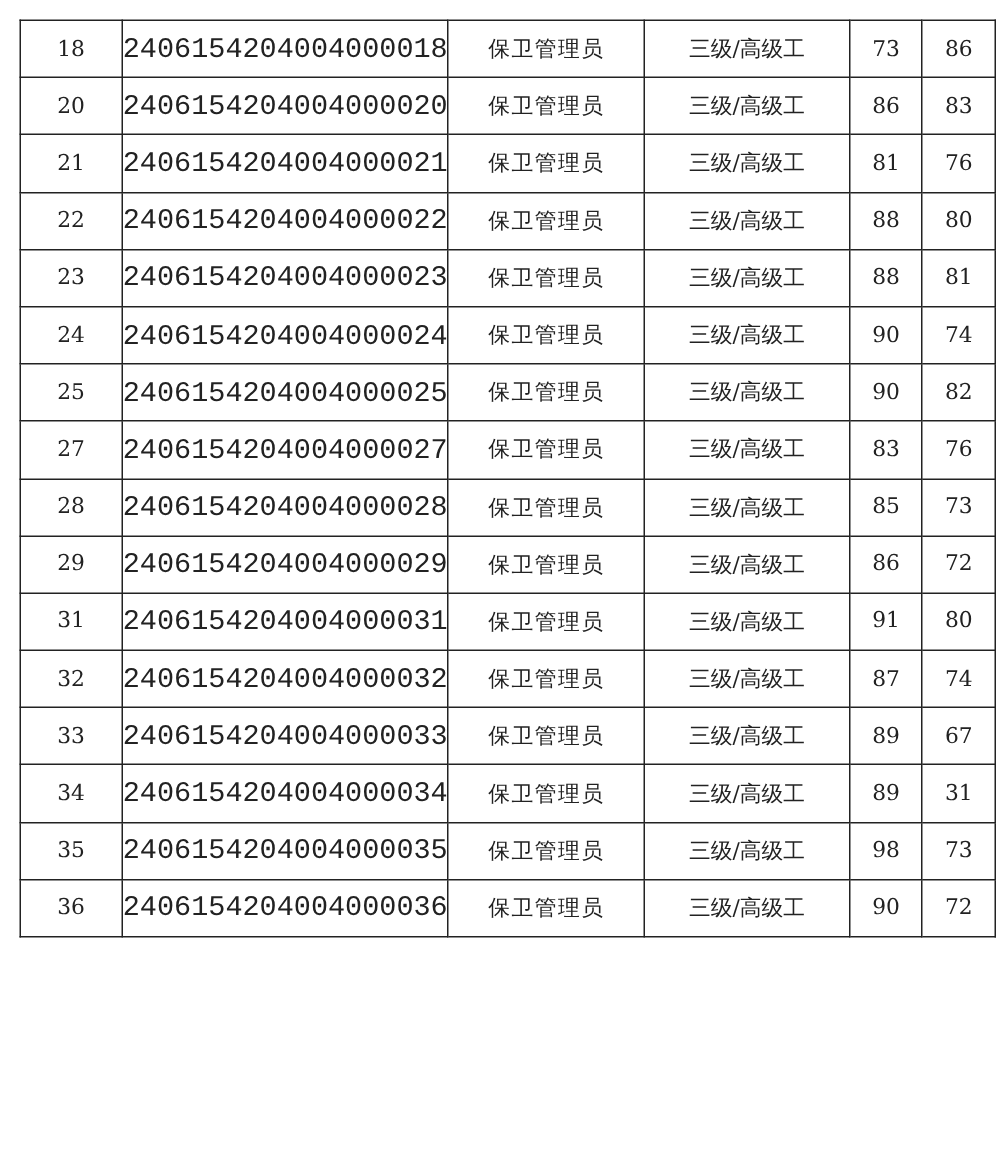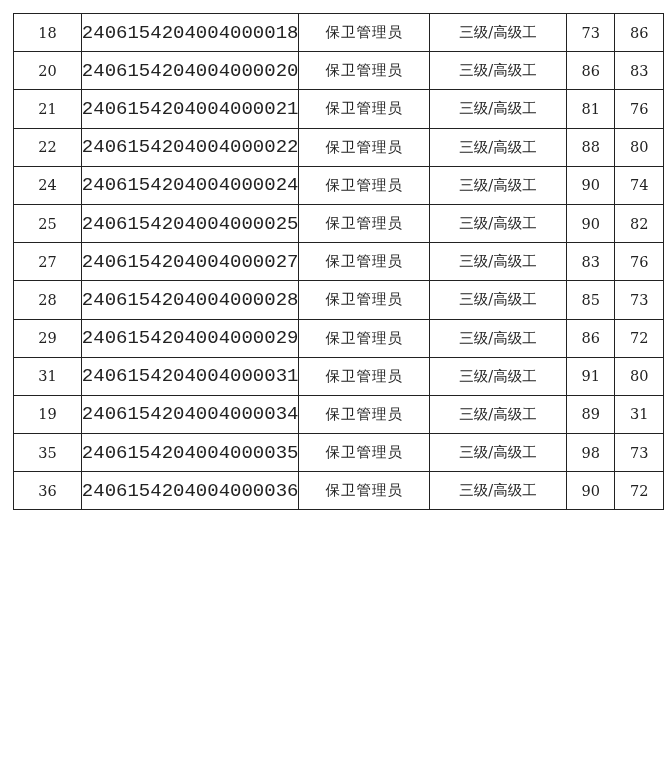--- a/index.html
+++ b/index.html
@@ -46,20 +46,28 @@
       </tr>
       <tr>
         <td class="c-no">22</td>
         <td class="c-id">2406154204004000022</td>
         <td class="c-job">保卫管理员</td>
         <td class="c-level">三级/高级工</td>
         <td class="c-s1">88</td>
         <td class="c-s2">80</td>
       </tr>
       <tr>
+        <td class="c-no">23</td>
+        <td class="c-id">2406154204004000023</td>
+        <td class="c-job">保卫管理员</td>
+        <td class="c-level">三级/高级工</td>
+        <td class="c-s1">88</td>
+        <td class="c-s2">81</td>
+      </tr>
+      <tr>
         <td class="c-no">24</td>
         <td class="c-id">2406154204004000024</td>
         <td class="c-job">保卫管理员</td>
         <td class="c-level">三级/高级工</td>
         <td class="c-s1">90</td>
         <td class="c-s2">74</td>
       </tr>
       <tr>
         <td class="c-no">25</td>
         <td class="c-id">2406154204004000025</td>
@@ -94,21 +102,37 @@
       </tr>
       <tr>
         <td class="c-no">31</td>
         <td class="c-id">2406154204004000031</td>
         <td class="c-job">保卫管理员</td>
         <td class="c-level">三级/高级工</td>
         <td class="c-s1">91</td>
         <td class="c-s2">80</td>
       </tr>
       <tr>
-        <td class="c-no">19</td>
+        <td class="c-no">32</td>
+        <td class="c-id">2406154204004000032</td>
+        <td class="c-job">保卫管理员</td>
+        <td class="c-level">三级/高级工</td>
+        <td class="c-s1">87</td>
+        <td class="c-s2">74</td>
+      </tr>
+      <tr>
+        <td class="c-no">33</td>
+        <td class="c-id">2406154204004000033</td>
+        <td class="c-job">保卫管理员</td>
+        <td class="c-level">三级/高级工</td>
+        <td class="c-s1">89</td>
+        <td class="c-s2">67</td>
+      </tr>
+      <tr>
+        <td class="c-no">34</td>
         <td class="c-id">2406154204004000034</td>
         <td class="c-job">保卫管理员</td>
         <td class="c-level">三级/高级工</td>
         <td class="c-s1">89</td>
         <td class="c-s2">31</td>
       </tr>
       <tr>
         <td class="c-no">35</td>
         <td class="c-id">2406154204004000035</td>
         <td class="c-job">保卫管理员</td>

